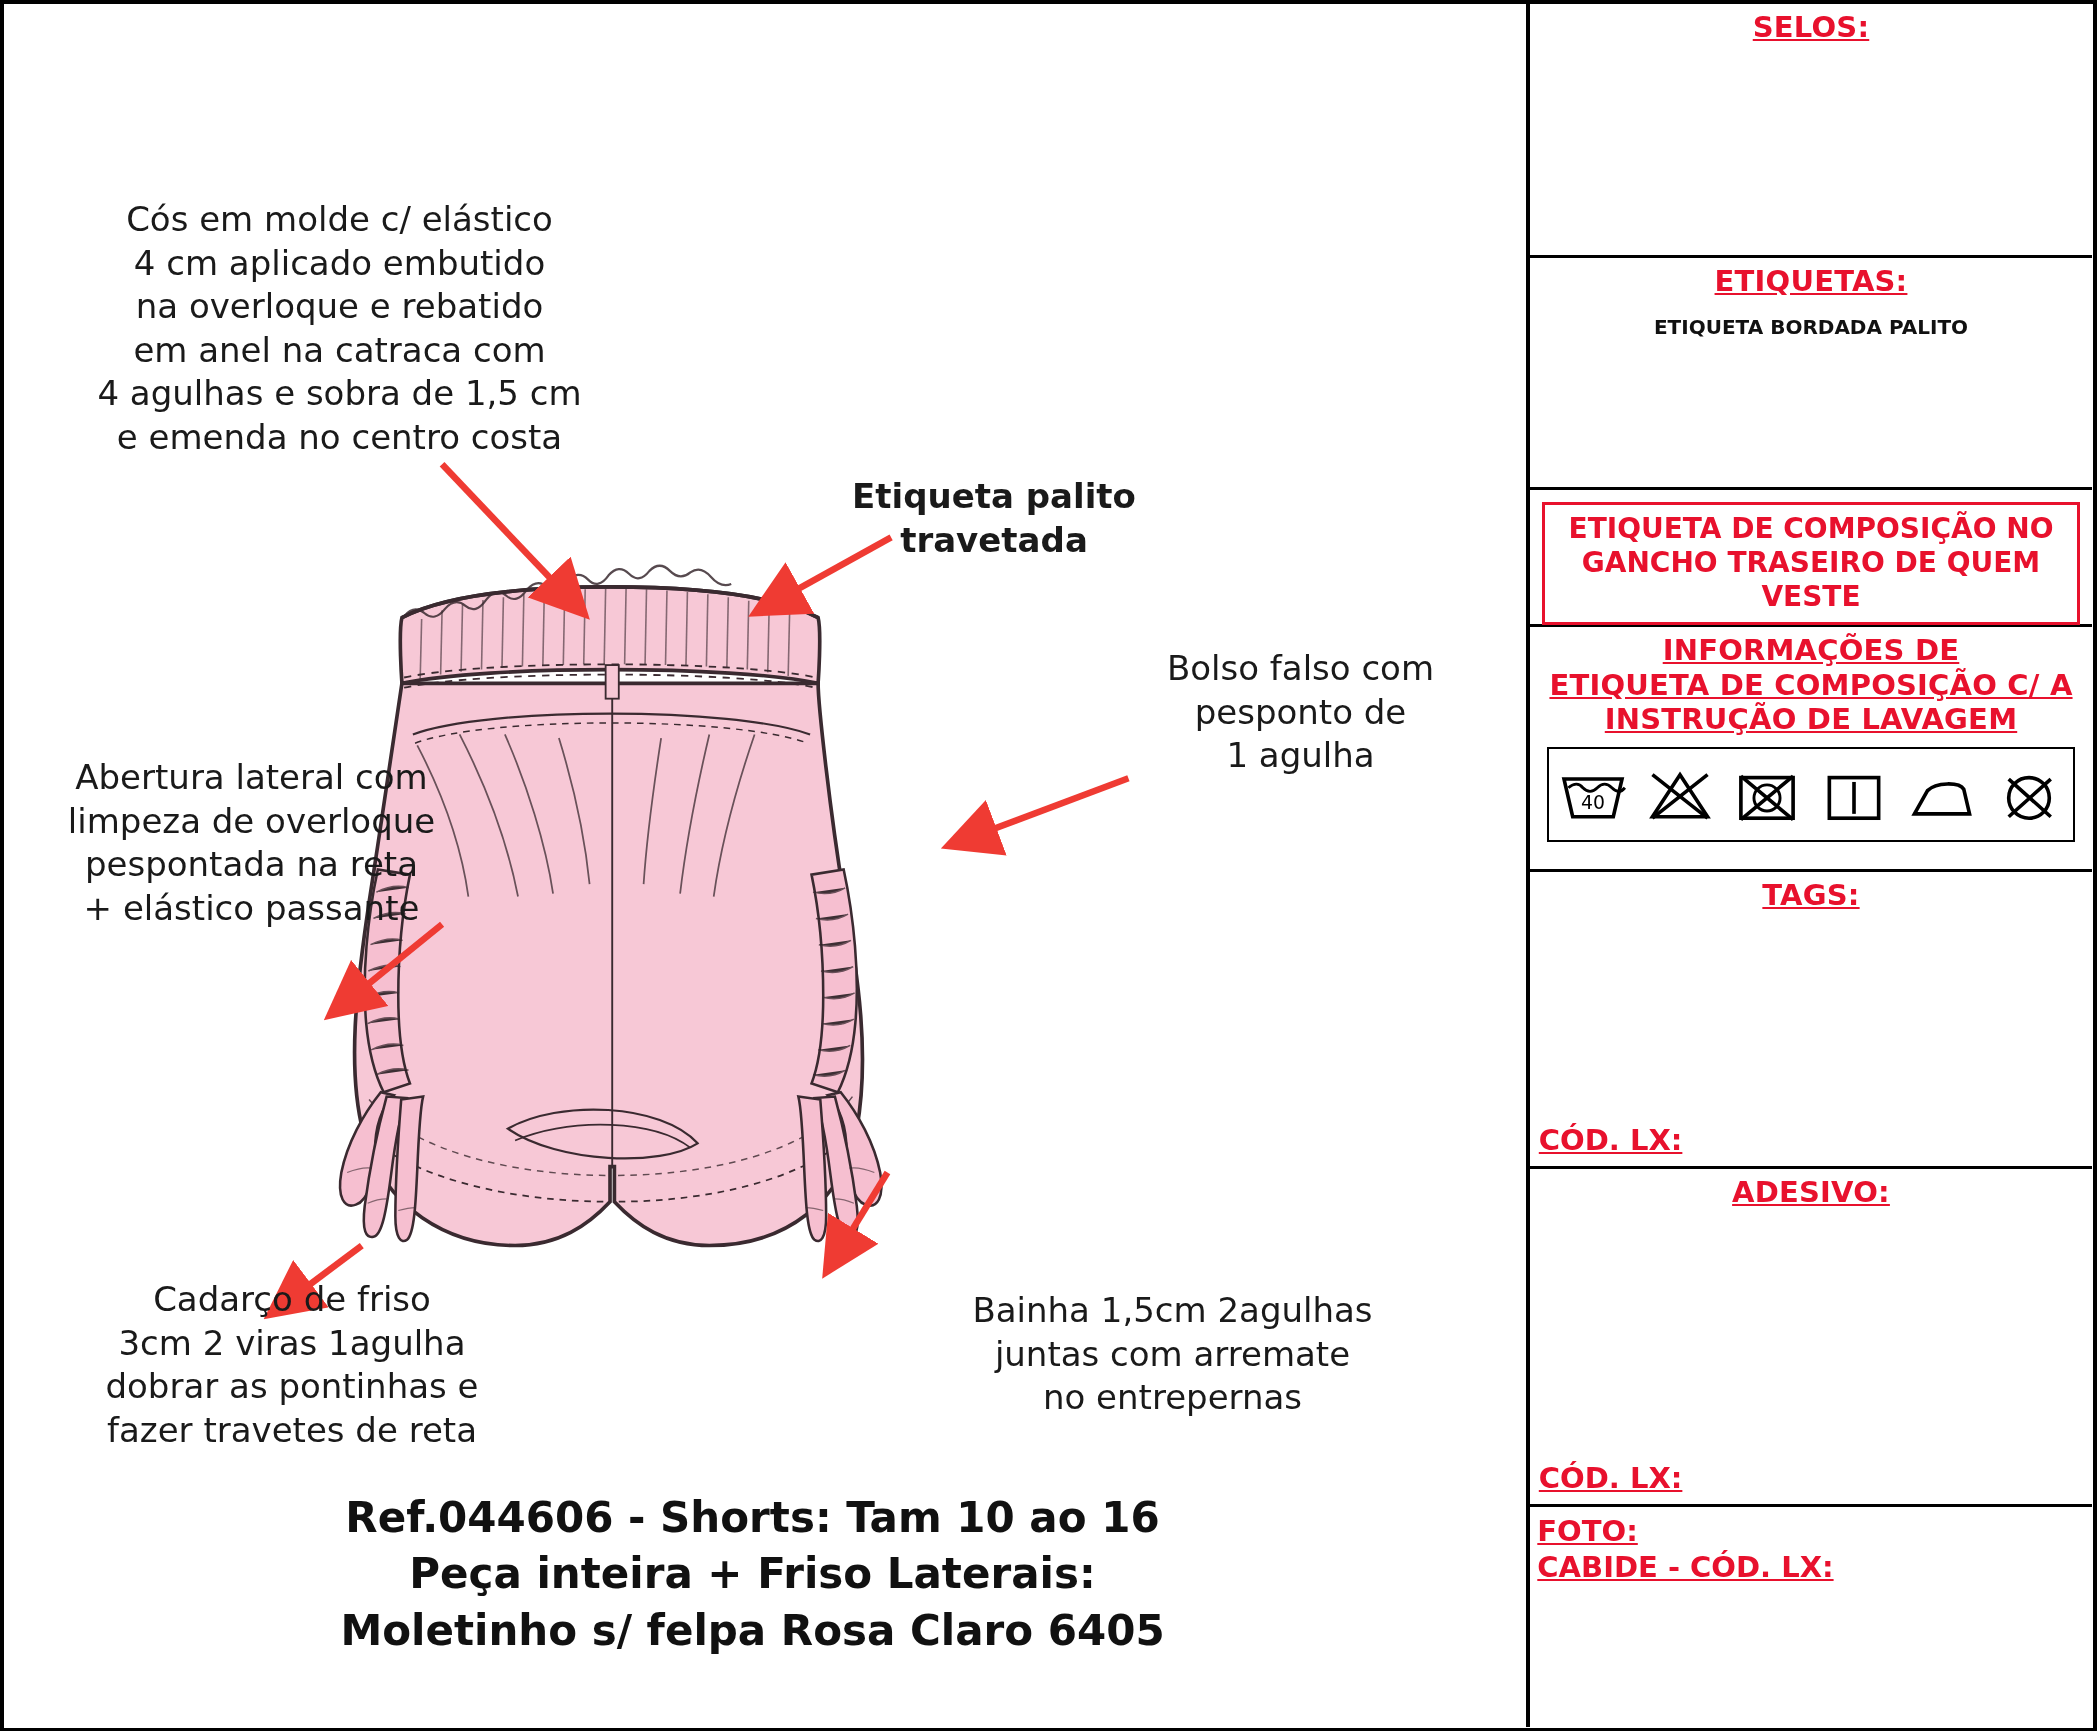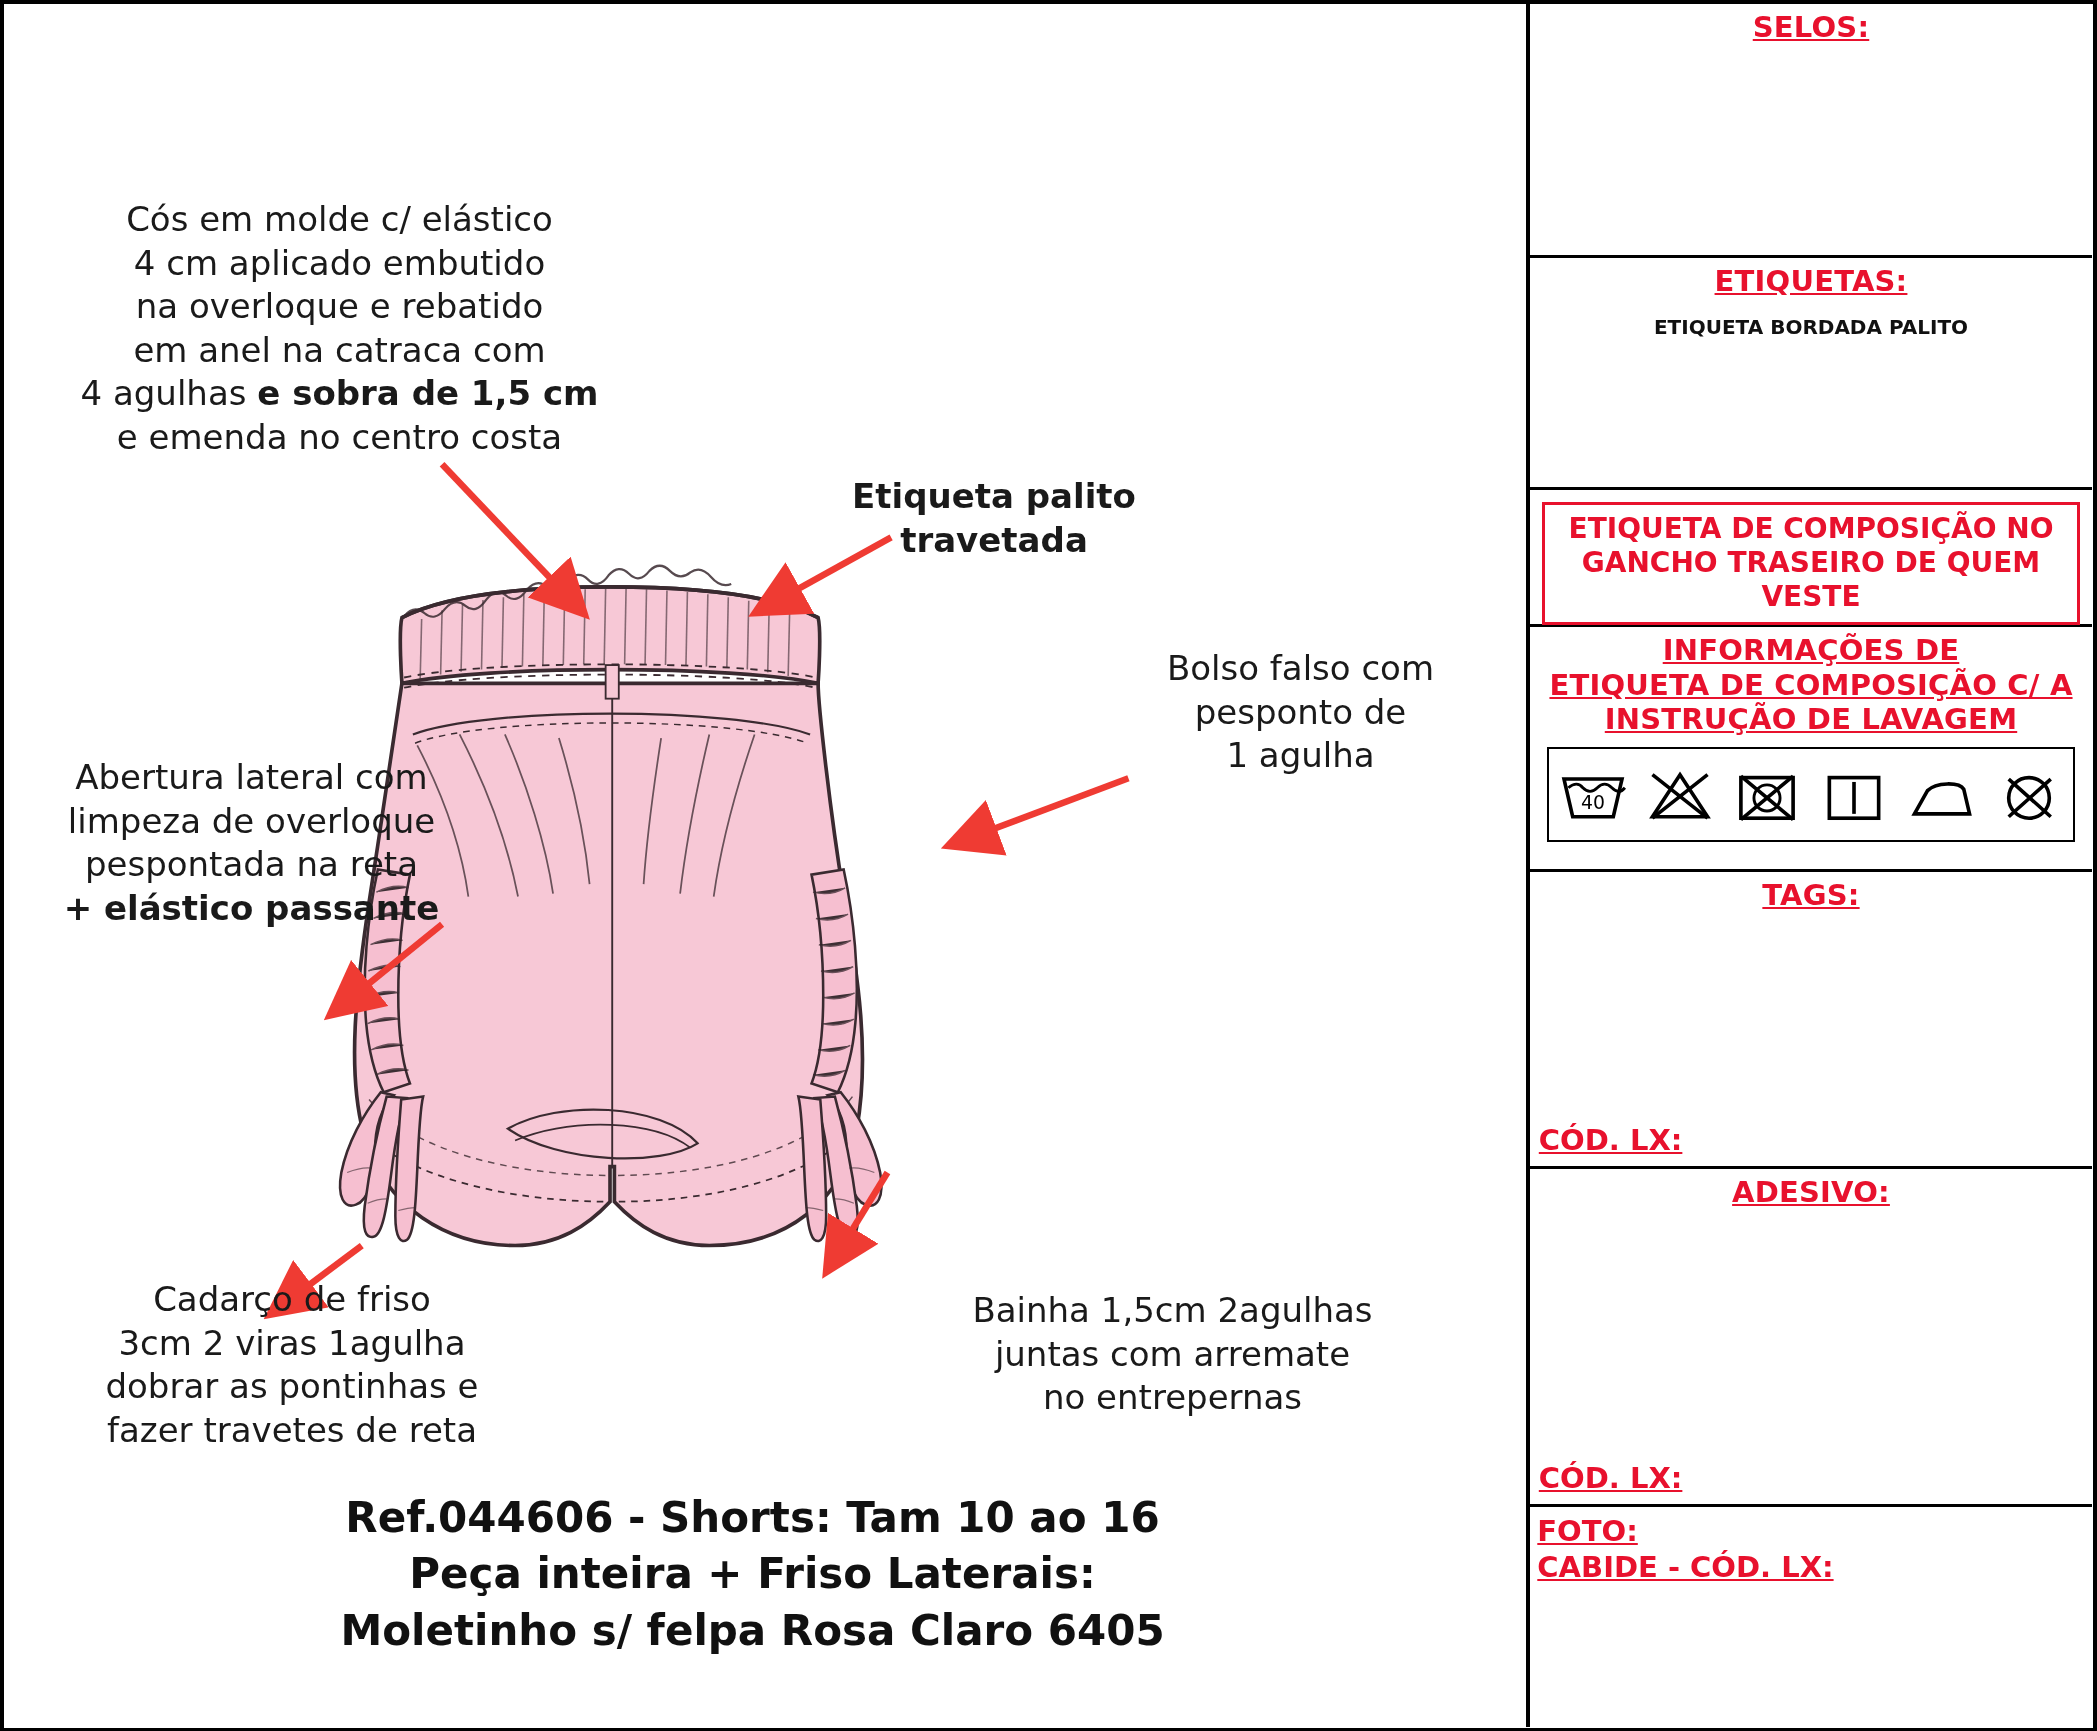--- a/index.html
+++ b/index.html
@@ -34,21 +34,21 @@
   }
   .note {
     position: absolute;
     font-size: 34px;
     line-height: 1.28;
     color: #1a1a1a;
     text-align: center;
     white-space: pre-line;
     font-weight: 400;
   }
-  .note b { font-weight: 700; }
+  .note b { font-weight: 400; }
 
   .note-cos      { left: 69px;  top: 194px;  width: 533px; }
   .note-etiqueta { left: 1135x; top: 475px;  width: 314px; }
   .note-etiqueta { left: 833px; top: 471px; width: 314px; font-weight: bold; }
   .note-bolso    { left: 1125px; top: 643px; width: 343px; }
   .note-abertura { left: 21px;  top: 752px; width: 453px; }
   .note-cadarco  { left: 69px;  top: 1274px; width: 438px; }
   .note-bainha   { left: 935px; top: 1285px; width: 467px; }
 
   .title-block {

